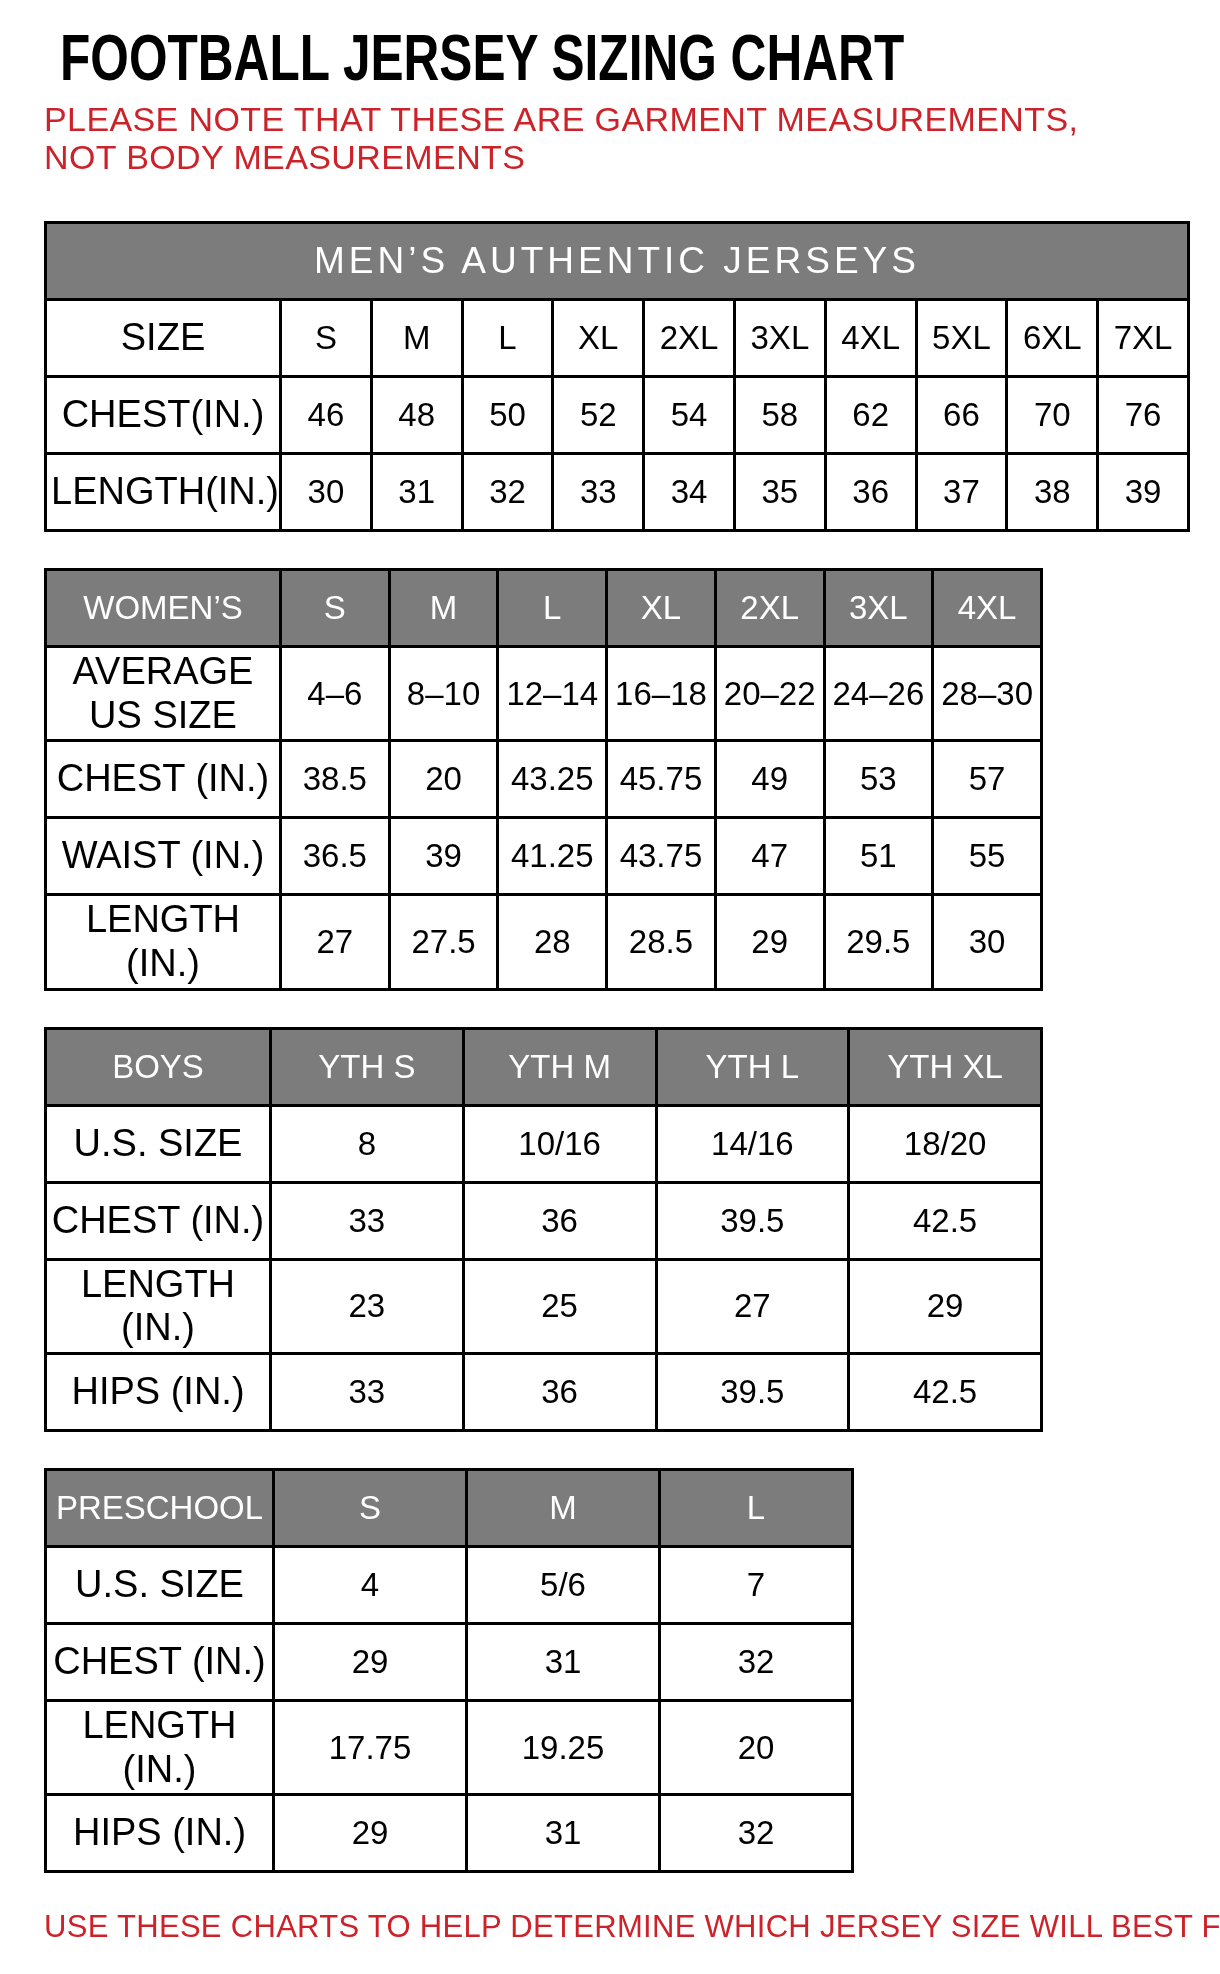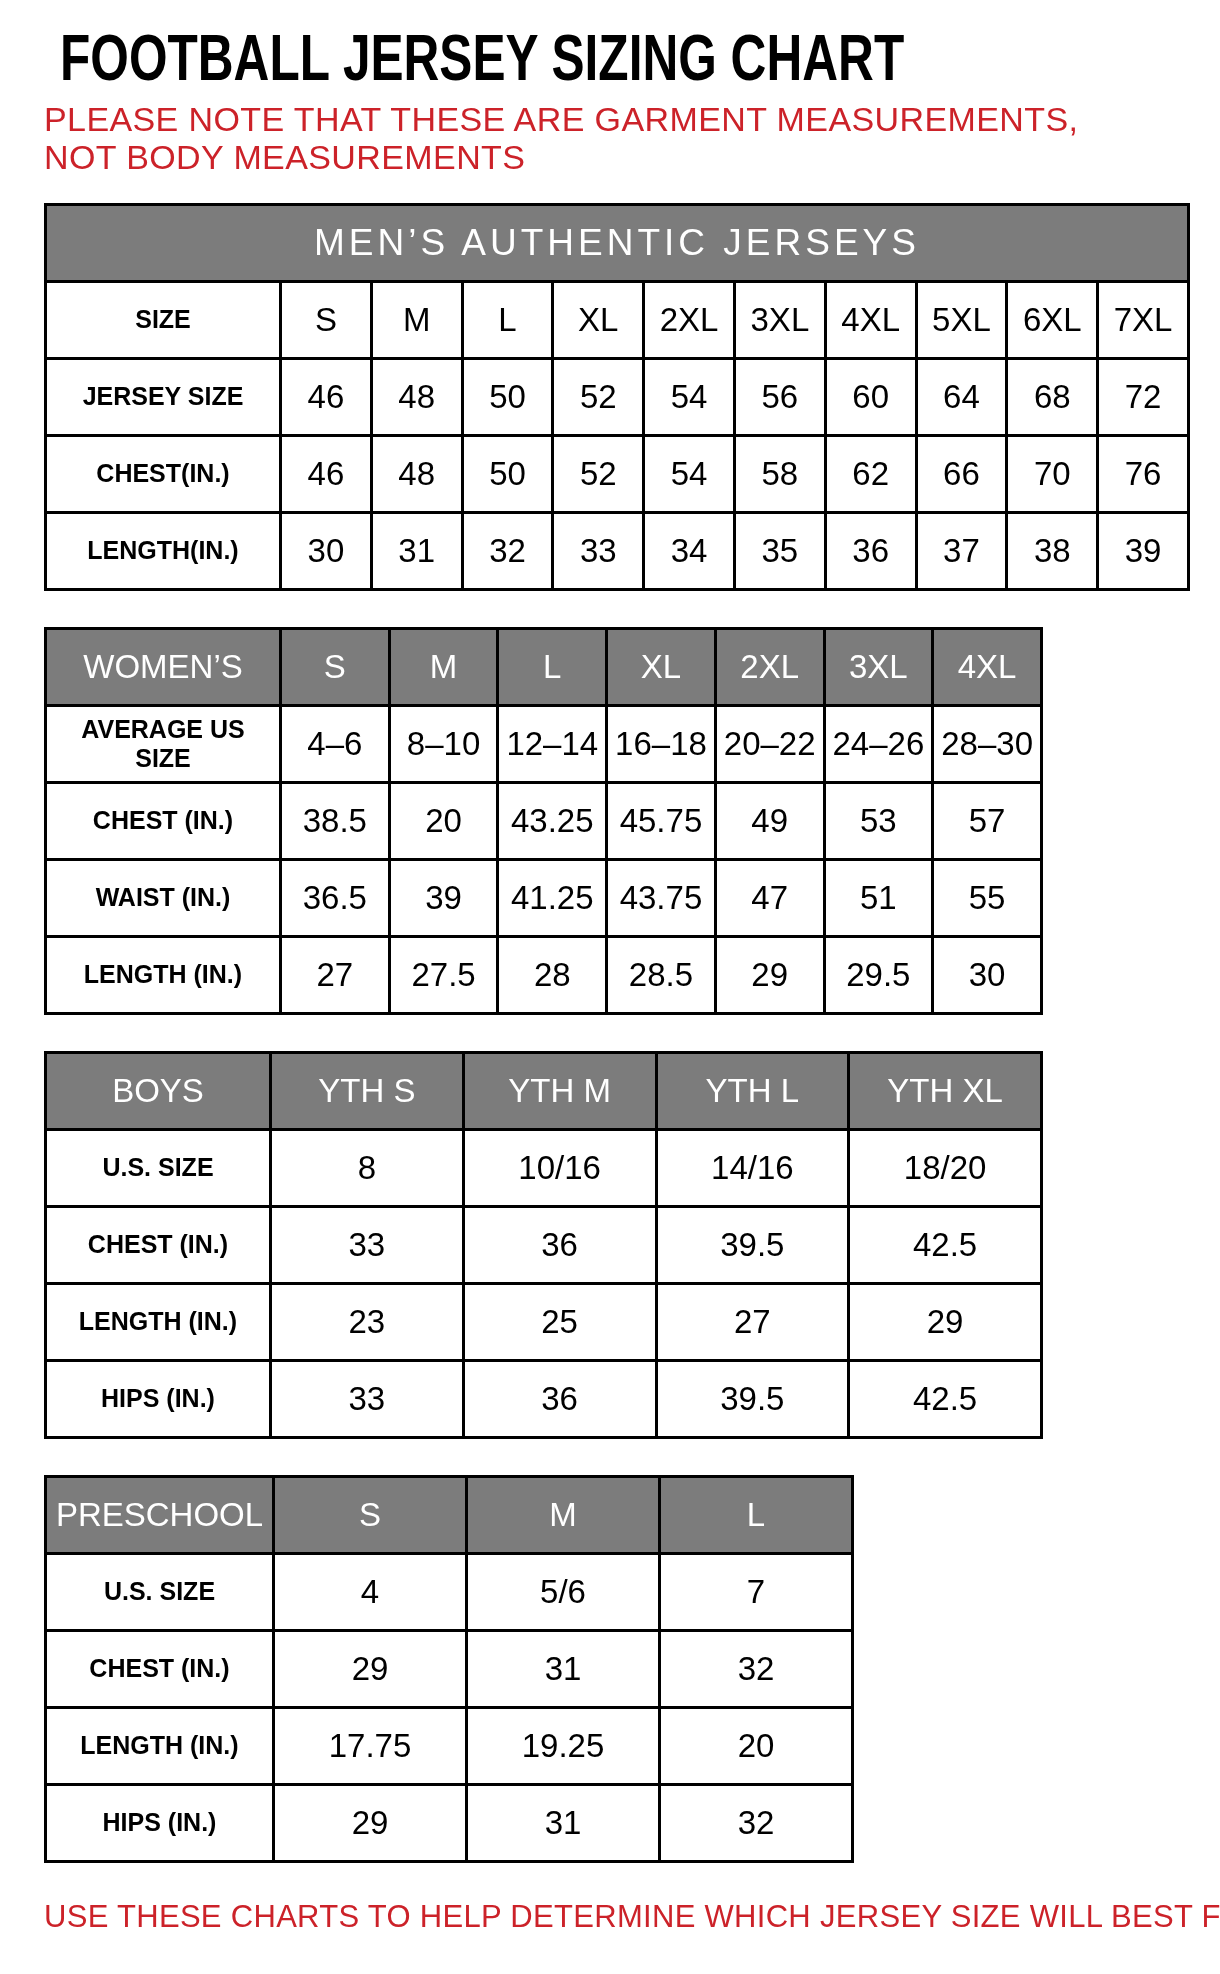--- a/index.html
+++ b/index.html
@@ -24,21 +24,21 @@
     transform: scale(0.80, 1.06);
     transform-origin: 0 55%;
   }
 
   
   .note {
     color: #cc2229;
     font-size: 34px;
     line-height: 1.13;
     letter-spacing: 0.4px;
-    margin: 0 0 26px 0;
+    margin: 0 0 44px 0;
     max-width: 1105px;
   }
   .footer-note {
     color: #cc2229;
     font-size: 31px;
     letter-spacing: 0.3px;
     margin: 0;
     white-space: nowrap;
   }
 
@@ -60,21 +60,21 @@
   }
   table.size-table thead th {
     background: #7c7c7c;
     color: #ffffff;
     font-weight: normal;
   }
   .table-title {
     font-size: 37px;
     letter-spacing: 4px;
   }
-  td.label-cell { font-size: 25px; line-height: 1.15; font-weight: bold; }
+  td.label-cell { font-size: 38px; line-height: 1.15; }
   td.value-cell { font-size: 33px; }
 
   table.mens      { width: 1146px; }
   table.mens      col.c-label { width: 235px; }
   table.womens    { width: 999px; }
   table.womens    col.c-label { width: 235px; }
   table.boys      { width: 999px; margin-top: 24px; }
   table.boys      col.c-label { width: 225px; }
   table.preschool { width: 810px; }
   table.preschool col.c-label { width: 228px; }
@@ -106,33 +106,20 @@
           <td class="value-cell">L</td>
           <td class="value-cell">XL</td>
           <td class="value-cell">2XL</td>
           <td class="value-cell">3XL</td>
           <td class="value-cell">4XL</td>
           <td class="value-cell">5XL</td>
           <td class="value-cell">6XL</td>
           <td class="value-cell">7XL</td>
         </tr>
         <tr>
-          <td class="label-cell">JERSEY SIZE</td>
-          <td class="value-cell">46</td>
-          <td class="value-cell">48</td>
-          <td class="value-cell">50</td>
-          <td class="value-cell">52</td>
-          <td class="value-cell">54</td>
-          <td class="value-cell">56</td>
-          <td class="value-cell">60</td>
-          <td class="value-cell">64</td>
-          <td class="value-cell">68</td>
-          <td class="value-cell">72</td>
-        </tr>
-        <tr>
           <td class="label-cell">CHEST(IN.)</td>
           <td class="value-cell">46</td>
           <td class="value-cell">48</td>
           <td class="value-cell">50</td>
           <td class="value-cell">52</td>
           <td class="value-cell">54</td>
           <td class="value-cell">58</td>
           <td class="value-cell">62</td>
           <td class="value-cell">66</td>
           <td class="value-cell">70</td>

